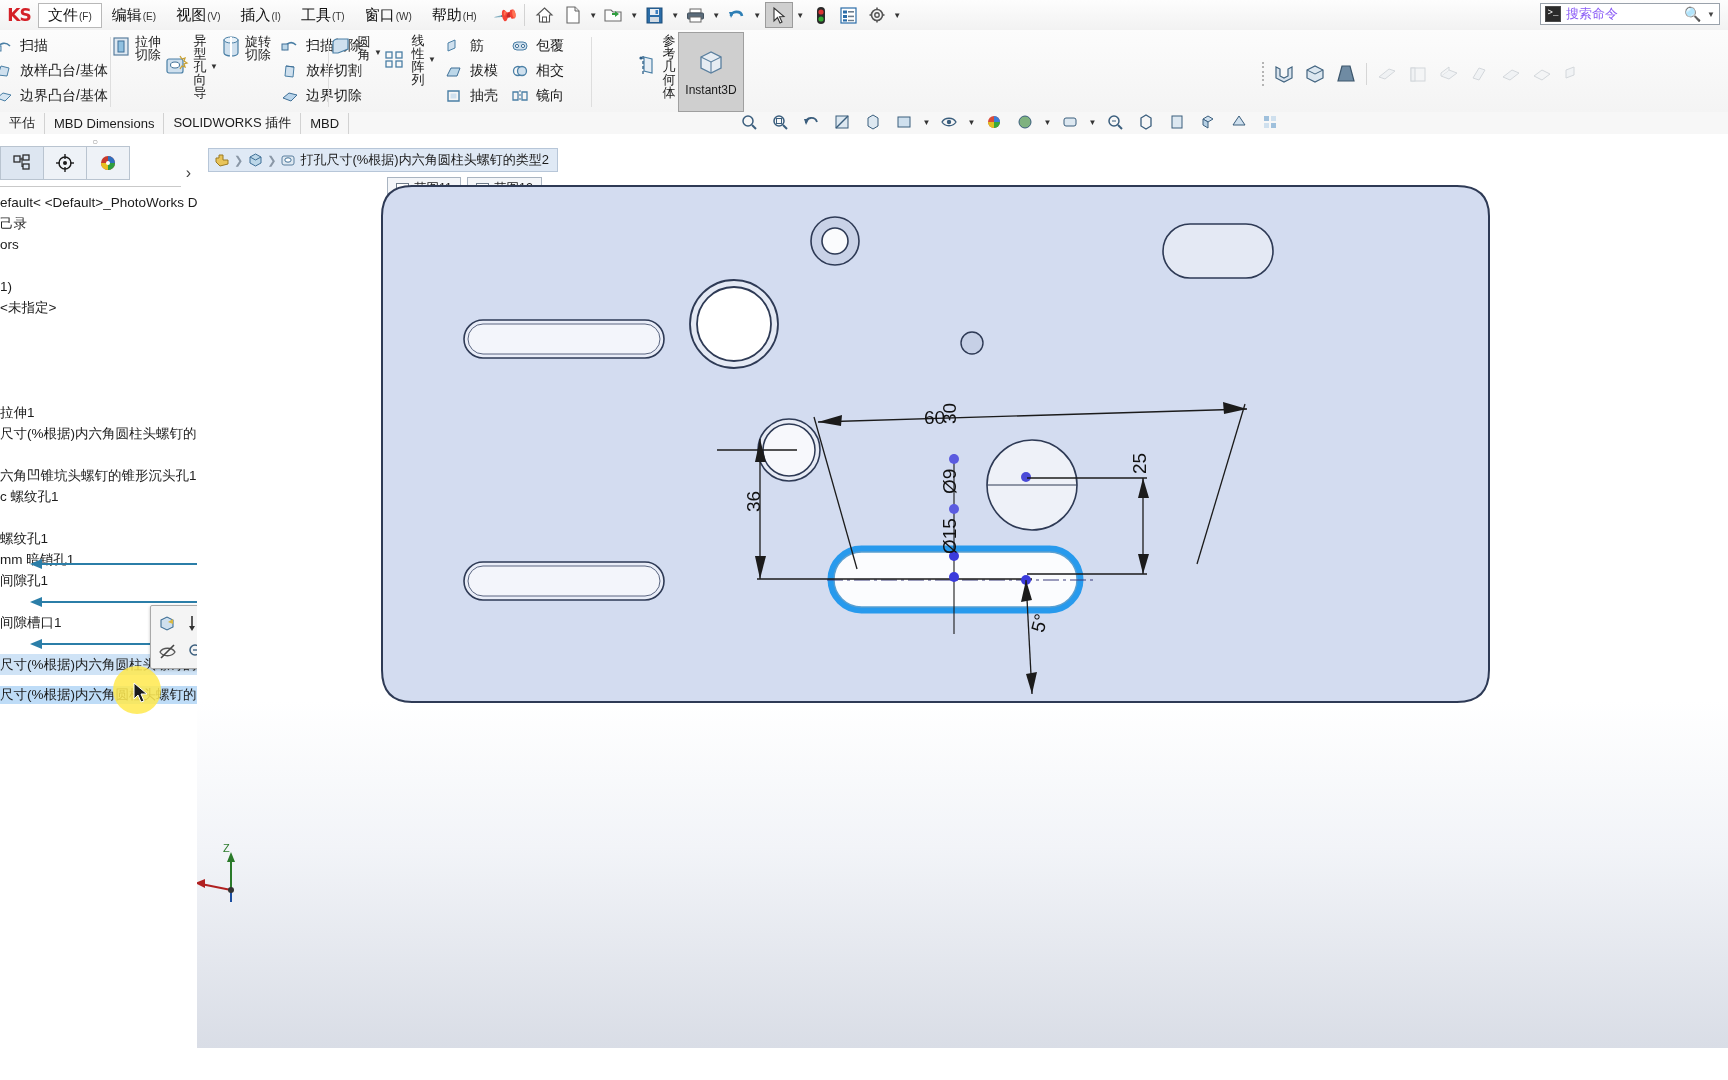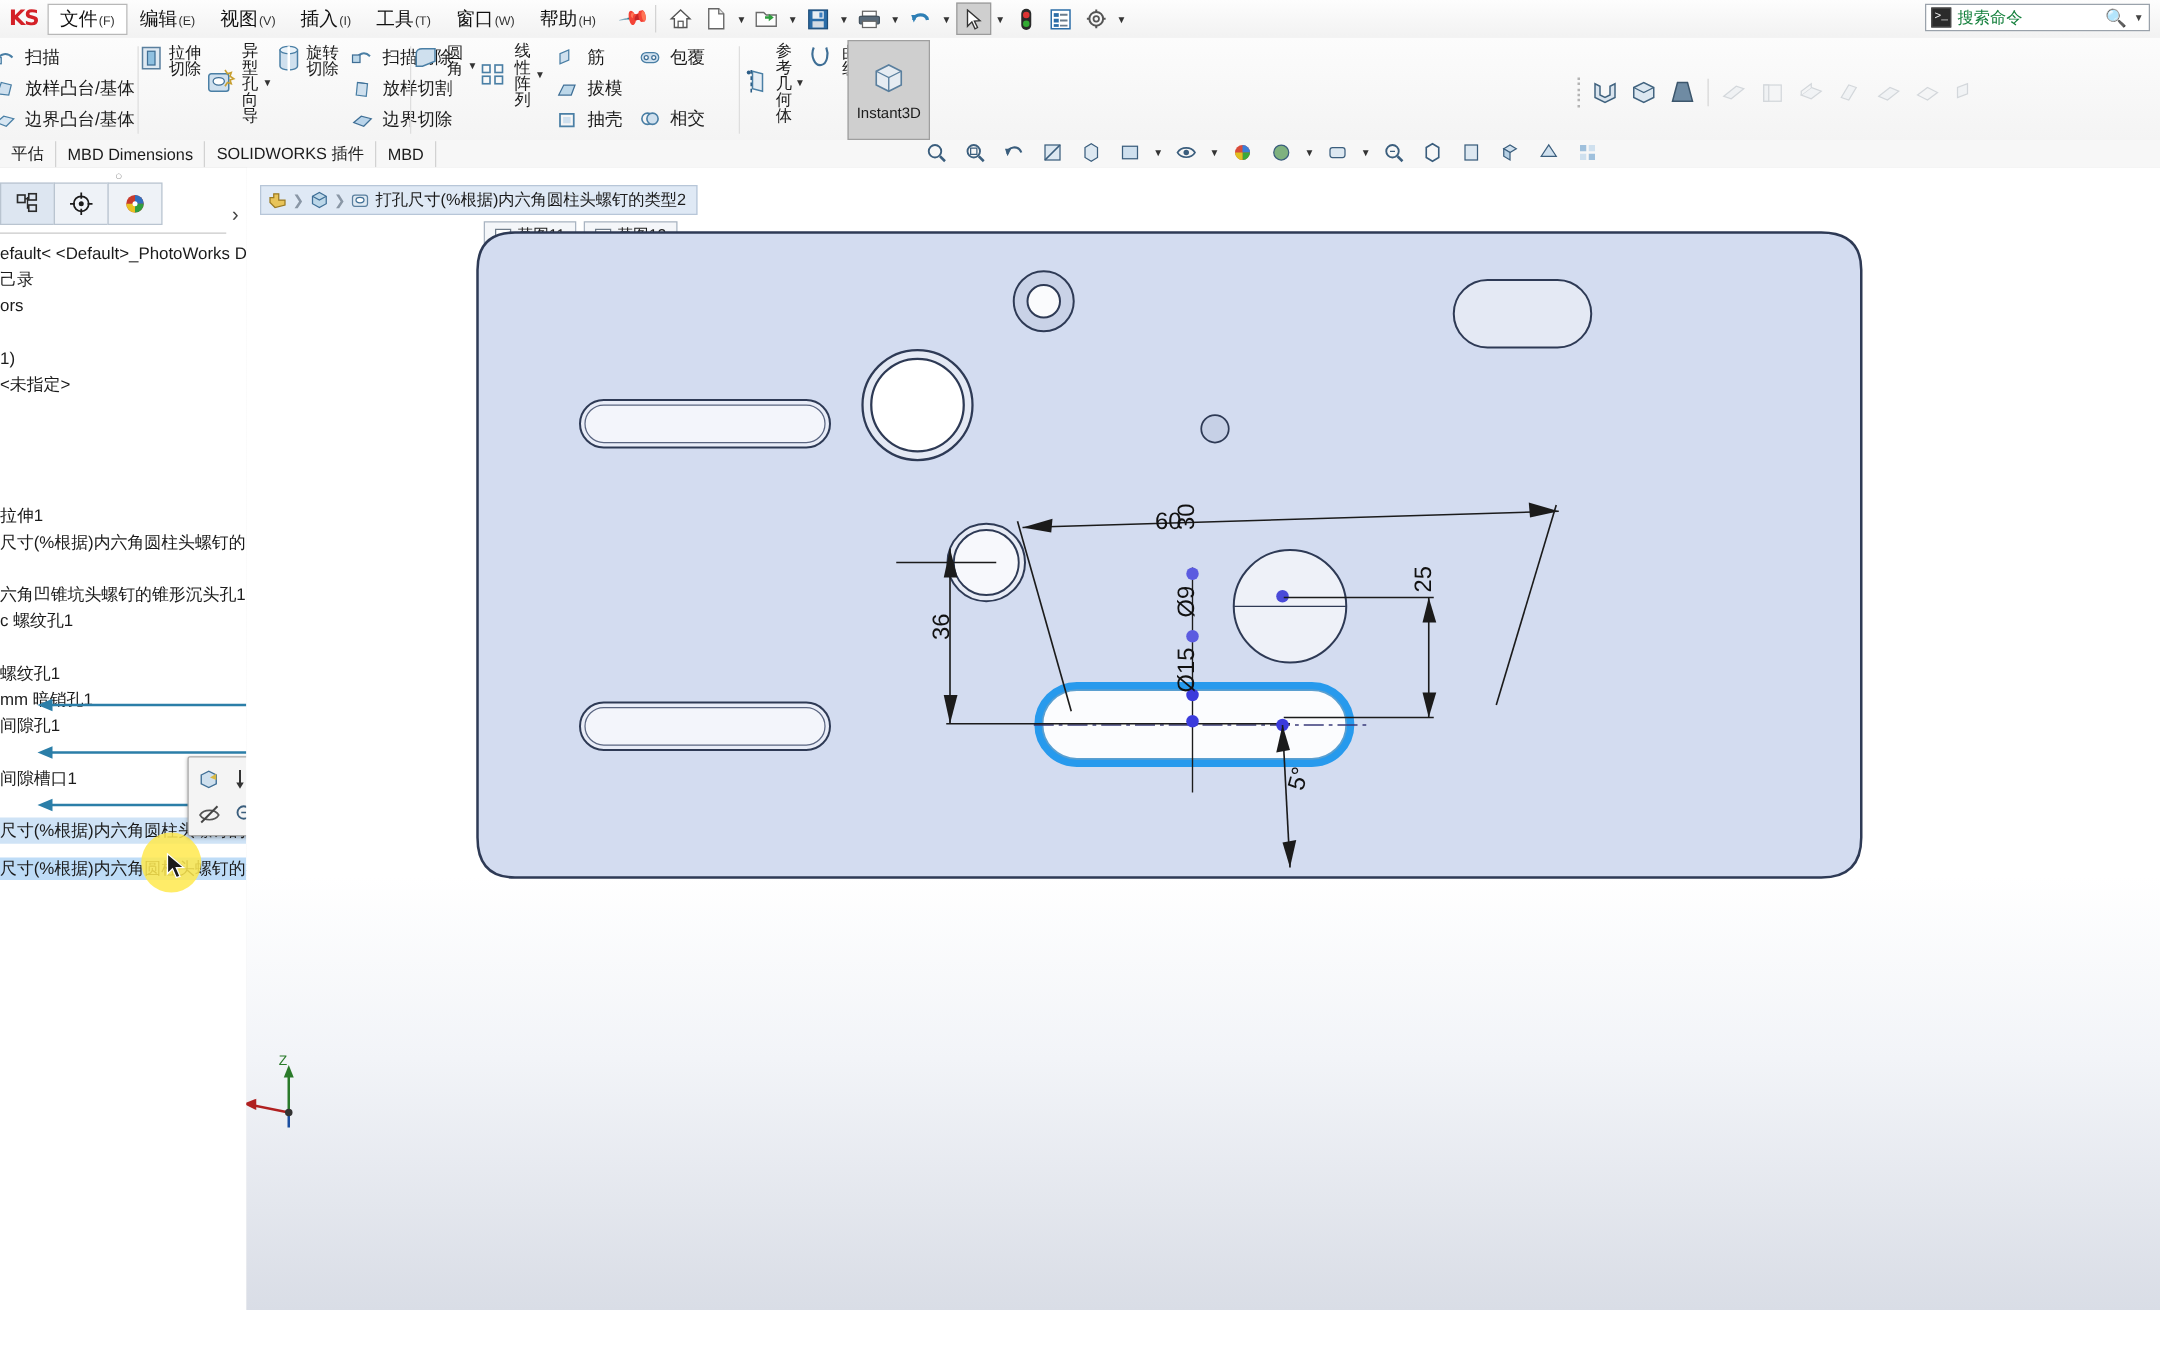--- a/index.html
+++ b/index.html
@@ -48,21 +48,21 @@
 
   .searchbox{
     position:absolute;right:8px;top:3px;width:180px;height:22px;
     border:1px solid #9aa2ab;background:#fff;display:flex;align-items:center;
     padding:0 4px;box-sizing:border-box;gap:5px;
   }
   .search-cmd-ico{
     width:14px;height:14px;border:1px solid #4a4a4a;background:#2b2b2b;color:#fff;
     font-size:9px;line-height:12px;text-align:center;font-family:"Liberation Mono",monospace;
   }
-  .search-ph{color:#15803d;font-size:13px;flex:1;}
+  .search-ph{color:#8b5cf6;font-size:13px;flex:1;}
   .search-mag{color:#2d6ea8;font-size:14px;}
   .search-caret{font-size:8px;color:#444;}
 
   
   .ribbon{
     position:absolute;left:0;top:30px;width:1728px;height:82px;
     background:linear-gradient(#fcfcfc,#f4f4f4);
     border-bottom:1px solid #e2e2e2;overflow:hidden;
   }
   .ribbon-panel{position:absolute;top:0;height:82px;display:flex;align-items:flex-start;}
@@ -471,21 +471,21 @@
         <div class="rb-small">
           <span class="rb-ico">
             <svg width="18" height="16" viewBox="0 0 18 16">
                 <path d="M3 3 h11 v10 h-11 z" fill="none" stroke="#4a7fa5" stroke-width="1.4"></path>
                 <path d="M5.5 5.5 h6 v5 h-6 z" fill="#cfe0ee"></path>
               </svg>
           </span>
           <span>抽壳</span>
         </div>
       </div>
-      <div class="rb-col" style="margin-left:4px;gap:24px;">
+      <div class="rb-col" style="margin-left:4px;">
         <div class="rb-small">
           <span class="rb-ico">
             <svg width="18" height="16" viewBox="0 0 18 16">
                 <rect x="2" y="4" width="14" height="8" rx="4" fill="#cfe0ee" stroke="#4a7fa5"></rect>
                 <circle cx="6" cy="8" r="1.6" fill="#fff" stroke="#3f6f96"></circle>
                 <circle cx="12" cy="8" r="1.6" fill="#fff" stroke="#3f6f96"></circle>
               </svg>
           </span>
           <span>包覆</span>
         </div>
@@ -507,21 +507,21 @@
               </svg>
           </span>
           <span>镜向</span>
         </div>
       </div>
     </div>
 
     <div class="rb-vsep" style="position:absolute;left:585px;top:4px;"></div>
 
     <div class="ribbon-panel" style="left:592px;">
-      <div class="rb-big" style="width:52px;">
+      <div class="rb-big" style="width:52px;margin-left:42px;">
         <span class="rb-bigico">
           <svg width="26" height="24" viewBox="0 0 26 24">
               <path d="M10 3 L18 5 L18 19 L10 17 Z" fill="#e7eef5" stroke="#4a7fa5" stroke-width="1.2"></path>
               <line x1="9" y1="2" x2="9" y2="21" stroke="#2d5e87" stroke-dasharray="3 2" stroke-width="1.3"></line>
               <circle cx="7" cy="4" r="1.6" fill="#2d5e87"></circle>
             </svg>
         </span>
         <span class="lbl" style="line-height:13px;">参考几何体</span>
         <span class="rb-dd">▼</span>
       </div>

